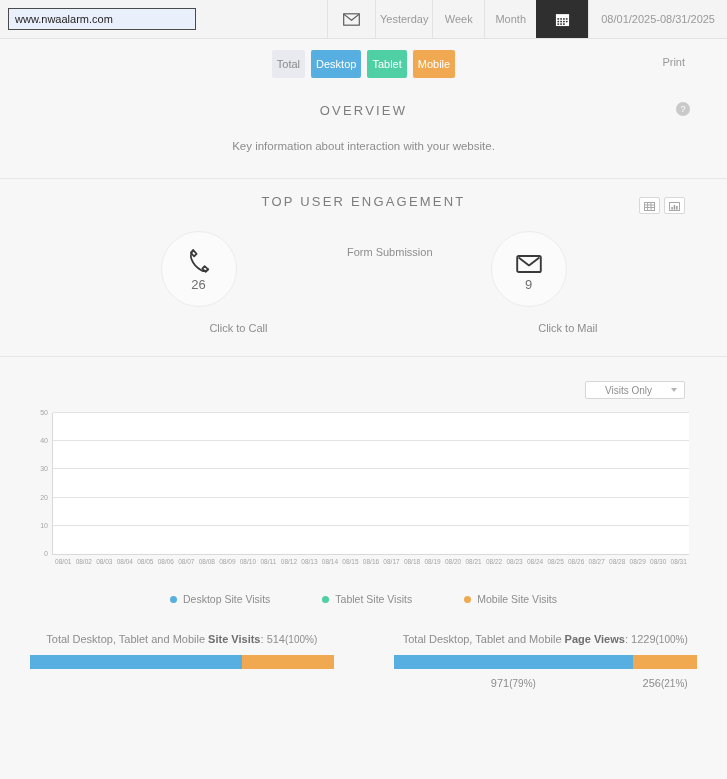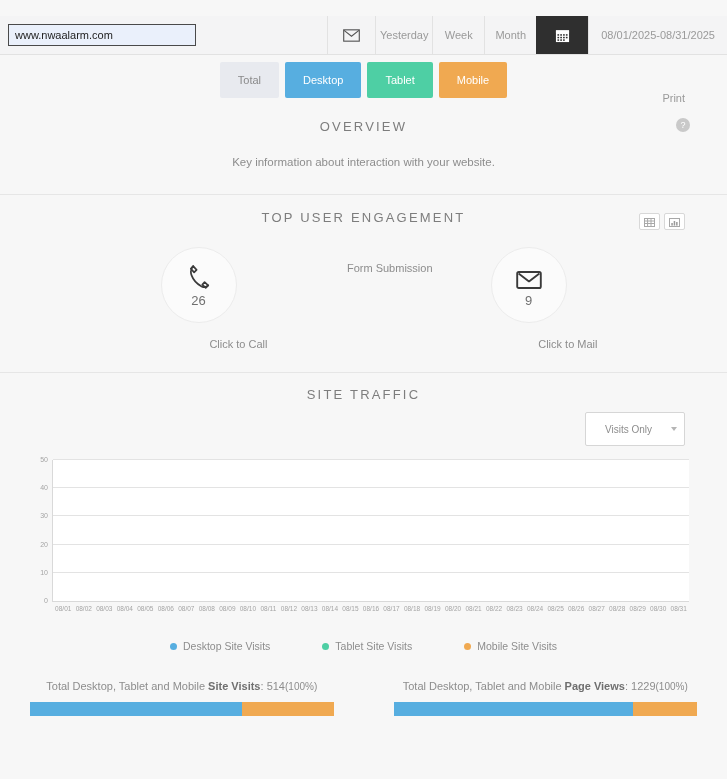--- a/index.html
+++ b/index.html
@@ -13,21 +13,20 @@
   }
 
   
   .topbar {
     position: relative;
     height: 39px;
     background: #f4f4f5;
     border-bottom: 1px solid #e2e2e2;
     display: flex;
     align-items: stretch;
-    margin-top: 16px;
   }
   .url-wrap { display: flex; align-items: center; padding-left: 8px; }
   .url-input {
     width: 188px; height: 22px;
     border: 1px solid #4a4a4a;
     background: #eaf0fb;
     font-family: "Liberation Sans", sans-serif;
     font-size: 11px;
     color: #222;
     padding: 0 6px;
@@ -66,39 +65,38 @@
   .filter-row {
     position: relative;
     height: 50px;
     background: #f7f7f7;
     display: flex;
     align-items: center;
     justify-content: center;
   }
   .chips { display: flex; gap: 6px; }
   .chip {
-    height: 36px;
-    padding: 0 18px;
+    height: 28px;
+    padding: 0 5px;
     display: flex; align-items: center;
     font-size: 11px;
     border-radius: 2px;
     cursor: pointer;
     color: #fff;
   }
   .chip.total { background: #e8eaef; color: #8a8a8a; }
   .chip.desktop { background: #57aee0; }
   .chip.tablet { background: #4ecfa4; }
   .chip.mobile { background: #f0a951; }
   .print-link {
     position: absolute;
     right: 42px; top: 17px;
     font-size: 11px;
     color: #9a9a9a;
     cursor: pointer;
-    margin-top: 20px;
   }
 
   
   .section {
     background: #f7f7f7;
     border-bottom: 1px solid #e6e6e6;
     position: relative;
   }
   .overview { padding: 14px 0 26px; }
   .sec-title {
@@ -173,21 +171,21 @@
 
   
   .traffic { padding: 14px 0 0; border-bottom: none; }
   .select-wrap {
     display: flex;
     justify-content: flex-end;
     padding-right: 42px;
     margin-top: 10px;
   }
   .select-box {
-    width: 100px; height: 34px;
+    width: 100px; height: 18px;
     border: 1px solid #d6d6d6;
     background: #fff;
     border-radius: 2px;
     display: flex; align-items: center;
     font-size: 10px;
     color: #8d8d8d;
     cursor: pointer;
     position: relative;
   }
   .select-box .sel-label { flex: 1; text-align: center; }
@@ -417,21 +415,20 @@
           </svg>
         </span>
         <span class="num">9</span>
       </div>
       <div class="circle-cap">Click to Mail</div>
     </div>
   </div>
 </div>
 
 <div class="section traffic">
-  <div class="sec-title">SITE TRAFFIC</div>
 
   <div class="select-wrap">
     <div class="select-box">
       <span class="sel-label">Visits Only</span>
       <span class="caret"></span>
     </div>
   </div>
 
   <div class="chart-area">
     <div class="plot" id="plot">
@@ -702,15 +699,19 @@
     </div>
 
     <div class="total-col">
       <div class="total-title">
         <span>Total Desktop, Tablet and Mobile </span><b>Page Views</b>: <span>1229</span><span class="pct-sm">(100%)</span>
       </div>
       <div class="tbar">
         <div class="a" style="flex:79"></div>
         <div class="b" style="flex:21"></div>
       </div>
+      <div class="tvals">
+        <span style="flex:79"><span>971</span><span class="pct-sm">(79%)</span></span>
+        <span style="flex:21"><span>256</span><span class="pct-sm">(21%)</span></span>
+      </div>
     </div>
   </div>
 </div>
 
 </body></html>

